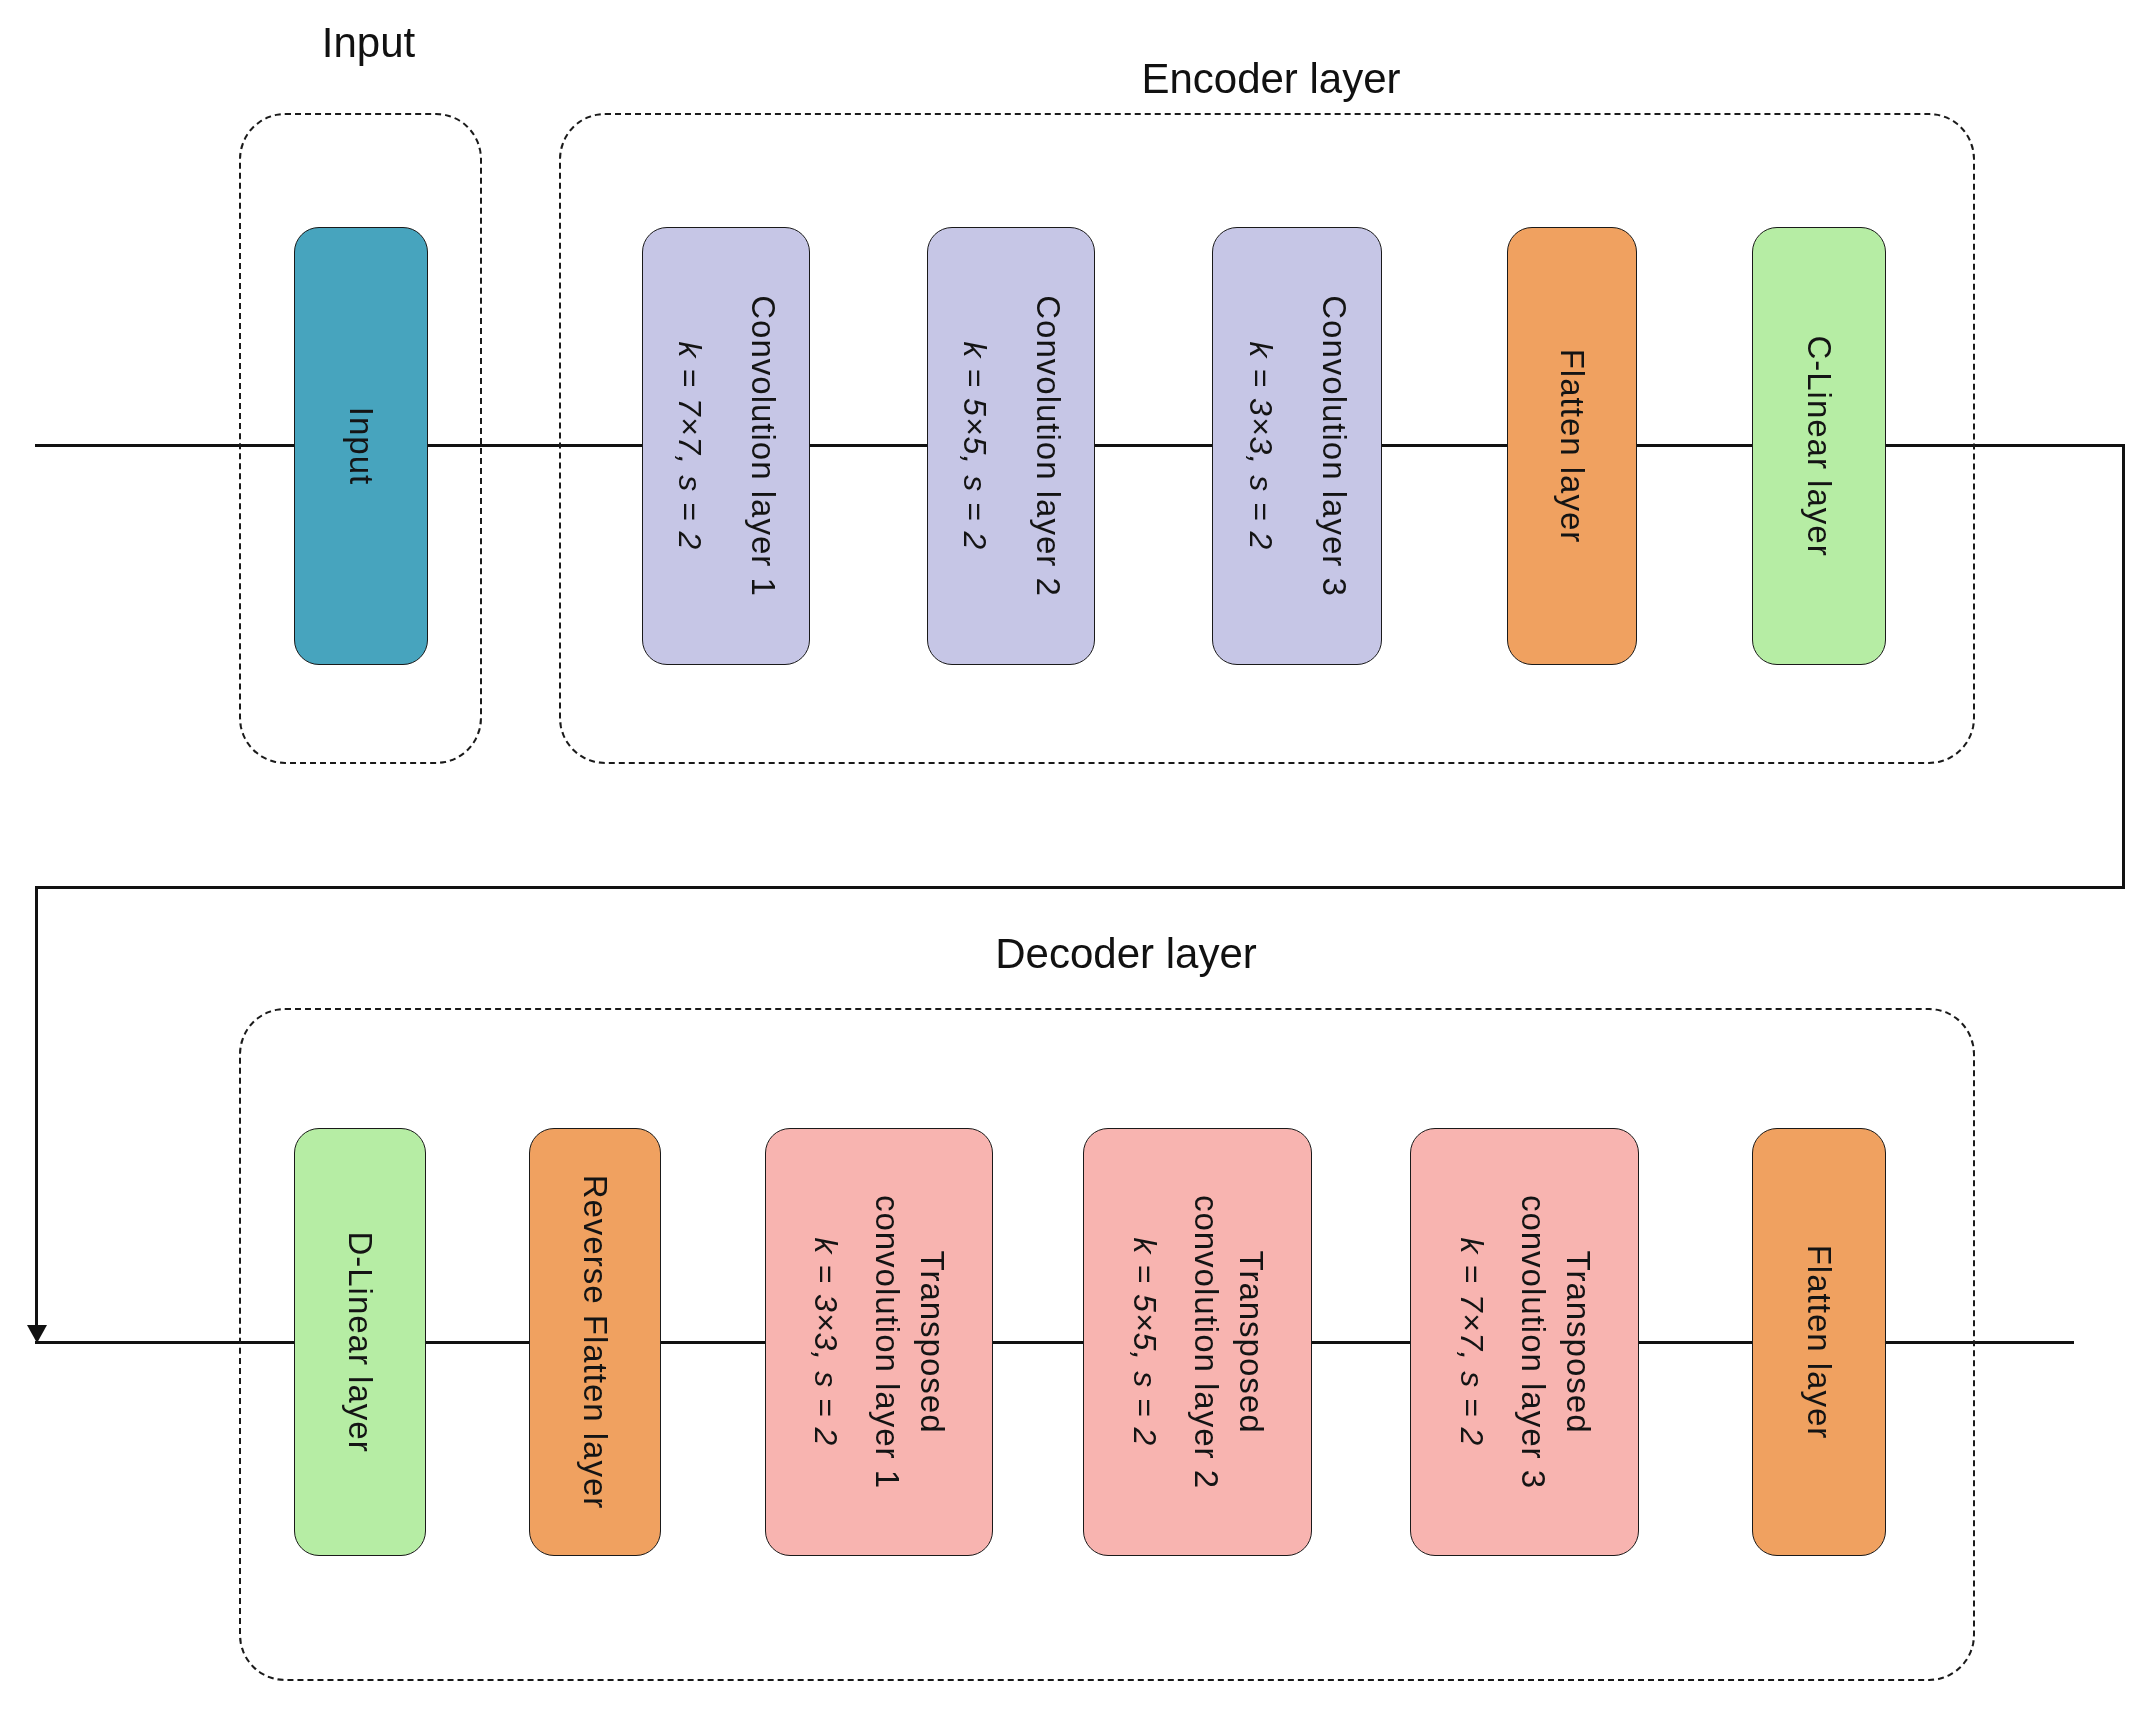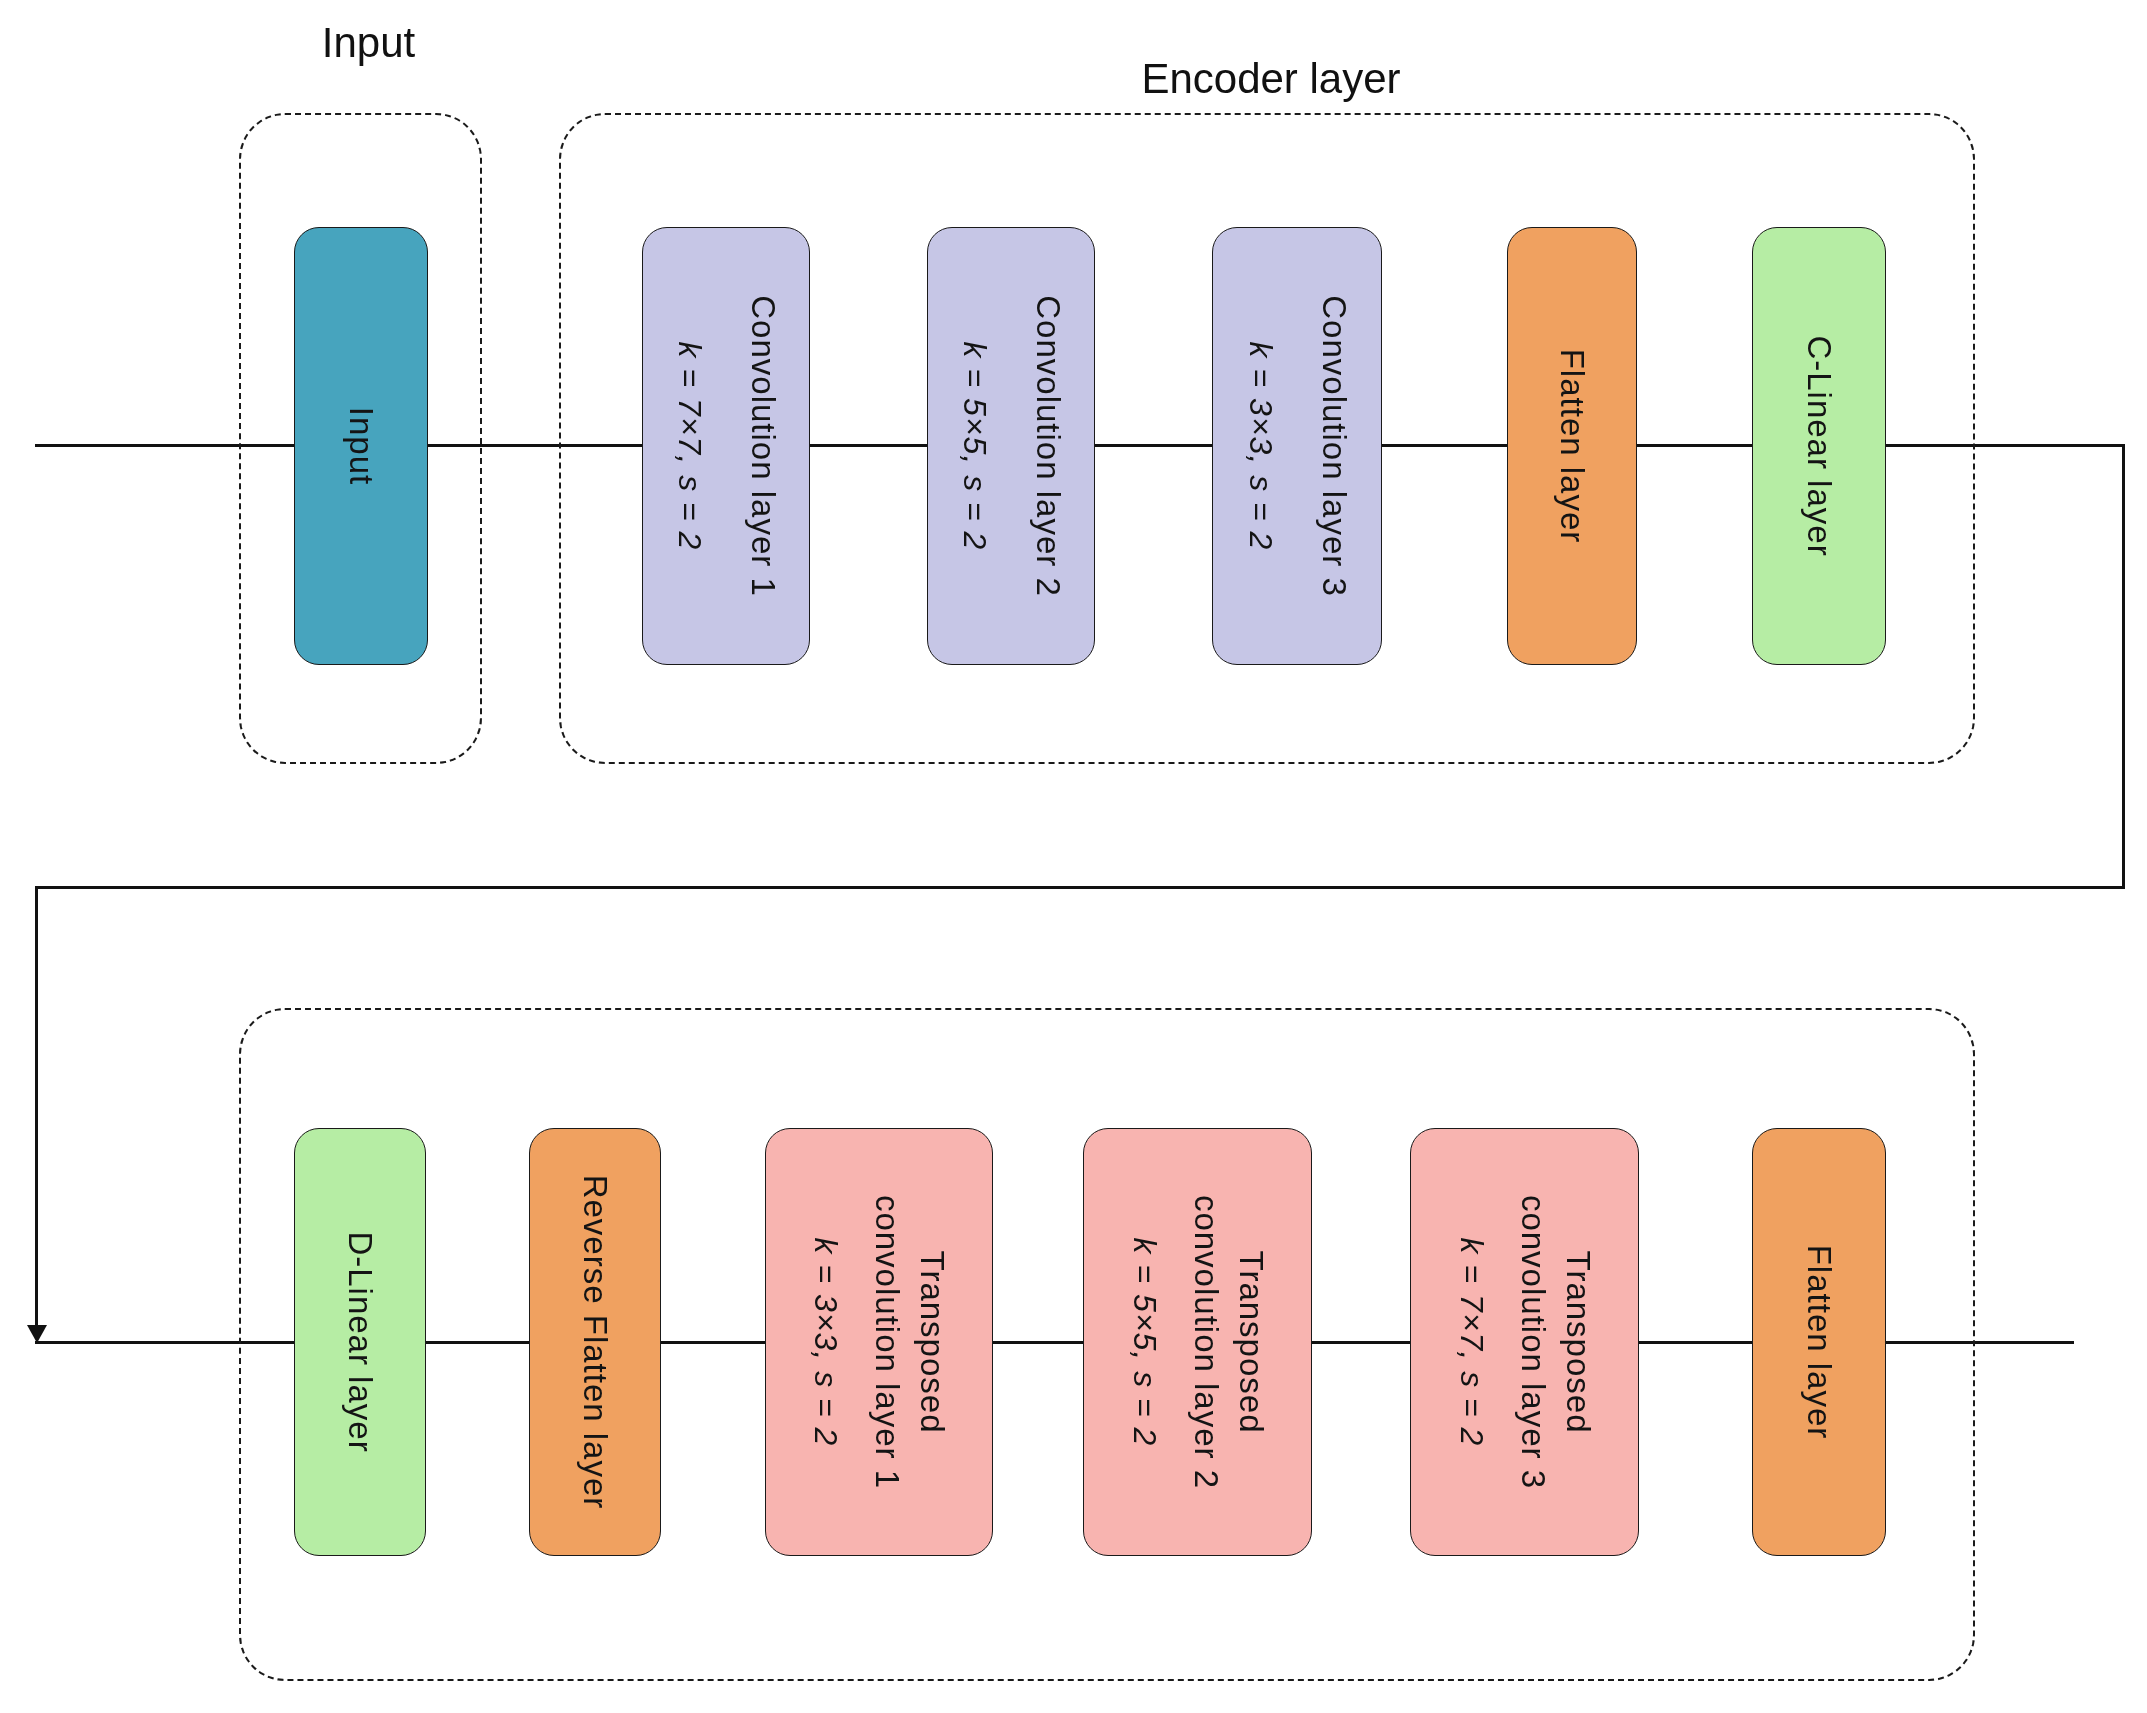--- a/index.html
+++ b/index.html
@@ -60,20 +60,21 @@
   }
   .param3{margin-top:17px;}
 </style>
 </head>
 <body>
 
 <div class="canvas">
 
   <div class="title" style="left:225px;top:19px;width:287px;">Input</div>
   <div class="title" style="left:1080px;top:19px;width:382px;margin-top:36px;">Encoder layer</div>
+  <div class="title" style="left:935px;top:930px;width:382px;">Decoder layer</div>
 
   <div class="hline" style="left:35px;top:444px;width:2090px;height:2.9px;"></div>
   <div class="vline" style="left:2122px;top:444px;width:2.9px;height:444px;"></div>
   <div class="hline" style="left:35px;top:886px;width:2090px;height:2.9px;"></div>
   <div class="vline" style="left:35px;top:886px;width:2.9px;height:442px;"></div>
   <div class="arrow-down" style="left:27px;top:1325px;"></div>
   <div class="hline" style="left:35px;top:1341px;width:2039px;height:2.9px;"></div>
 
   <div class="group" style="left:239px;top:113px;width:239px;height:647px;"></div>
   <div class="group" style="left:559px;top:113px;width:1412px;height:647px;"></div>

